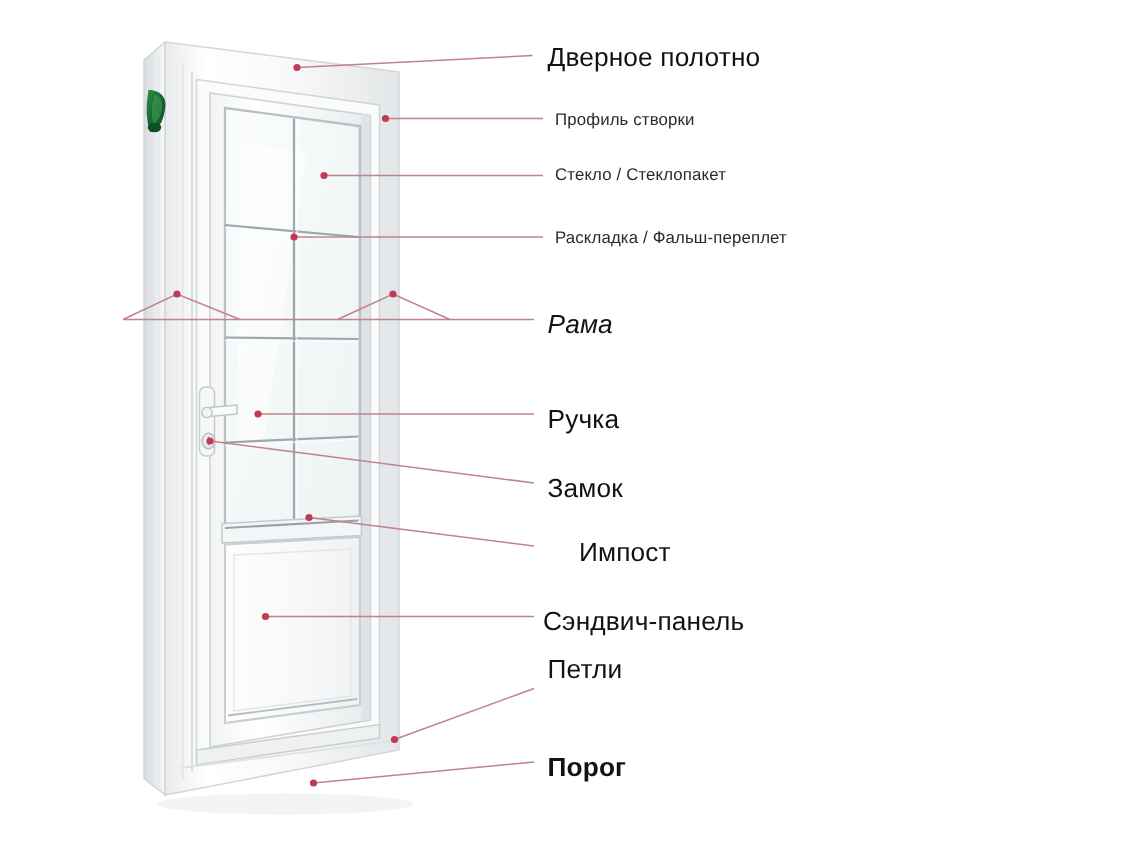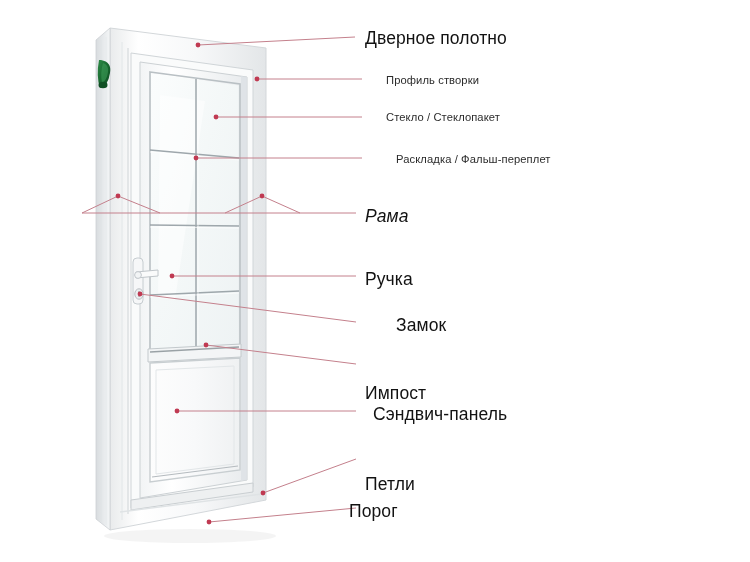--- a/index.html
+++ b/index.html
@@ -16,21 +16,21 @@
   svg.layer{position:absolute;left:0;top:0;width:750px;height:562px;}
 
   .label{
     position:absolute;
     color:#1c1c1c;
     white-space:nowrap;
     line-height:1;
     letter-spacing:.1px;
   }
   .label.big{font-size:17.5px;font-weight:400;color:#121212;}
-  .label.small{font-size:11.2px;font-weight:400;color:#2b2b2b;margin-left:16px;}
+  .label.small{font-size:11.2px;font-weight:400;color:#2b2b2b;}
 </style>
 </head>
 <body>
 
 <div id="stage">
 
   <svg class="layer" id="door-layer" viewBox="0 0 750 562">
     <defs>
       <linearGradient id="gFrame" x1="0" y1="0" x2="1" y2="0">
         <stop offset="0" stop-color="#e9ebec"></stop>
@@ -162,23 +162,23 @@
       <path d="M 356 459 L 263 493" stroke="#c4808c" stroke-width="1" fill="none"></path>
       <circle cx="263" cy="493" r="2.4" fill="#c03a52"></circle>
       <path d="M 356 508 L 209 522" stroke="#c4808c" stroke-width="1" fill="none"></path>
       <circle cx="209" cy="522" r="2.4" fill="#c03a52"></circle>
     </svg>
 
   <div id="label-layer">
       <div class="label big" style="left: 365px; top: 30px;">Дверное полотно</div>
       <div class="label small" style="left: 370px; top: 75px;">Профиль створки</div>
       <div class="label small" style="left: 370px; top: 112px; text-align: right;">Стекло / Стеклопакет</div>
-      <div class="label small" style="left: 380px; top: 154px;">Раскладка / Фальш-переплет</div>
+      <div class="label small" style="left: 370px; top: 154px;">Раскладка / Фальш-переплет</div>
       <div class="label big" style="left: 365px; top: 208px; font-style: italic;">Рама</div>
       <div class="label big" style="left: 365px; top: 271px;">Ручка</div>
-      <div class="label big" style="left: 365px; top: 317px; margin-left: 31px;">Замок</div>
-      <div class="label big" style="left: 365px; top: 360px; margin-top: 25px;">Импост</div>
-      <div class="label big" style="left: 373px; top: 406px;">Сэндвич-панель</div>
-      <div class="label big" style="left: 365px; top: 476px; text-align: center;">Петли</div>
-      <div class="label big" style="left: 349px; top: 503px;">Порог</div>
+      <div class="label big" style="left: 365px; top: 317px;">Замок</div>
+      <div class="label big" style="left: 386px; top: 360px;">Импост</div>
+      <div class="label big" style="left: 362px; top: 406px;">Сэндвич-панель</div>
+      <div class="label big" style="left: 365px; top: 438px; text-align: center;">Петли</div>
+      <div class="label big" style="left: 365px; top: 503px; font-weight: bold;">Порог</div>
     </div>
 
 </div>
 
 </body></html>

